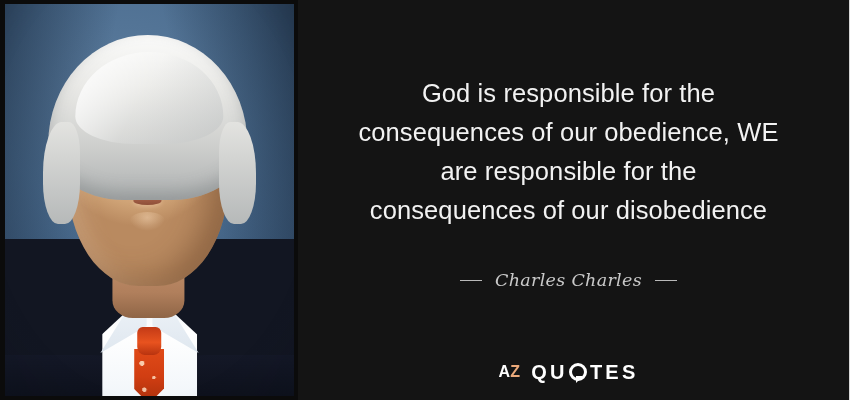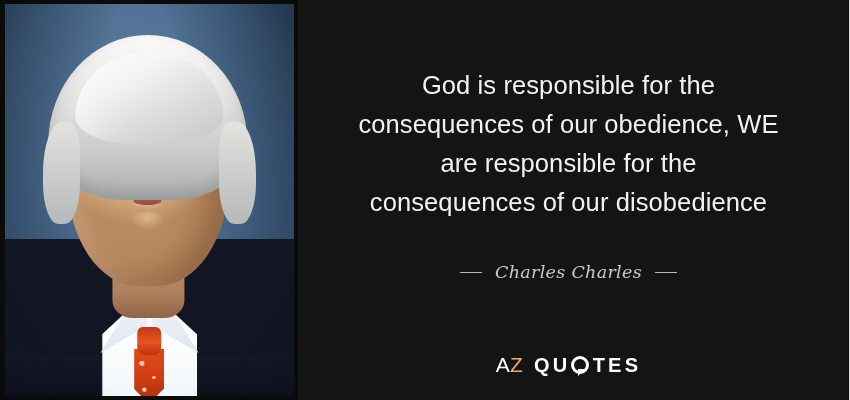--- a/index.html
+++ b/index.html
@@ -294,21 +294,21 @@
     position: absolute;
     inset: 0;
     backdrop-filter: blur(0.4px);
     background: radial-gradient(ellipse 96% 96% at 50% 44%, rgba(0,0,0,0) 58%, rgba(6,12,22,.22) 100%);
   }
 
   
   #quote-panel {
     position: absolute;
     left: 298px;
-    top: 4px;
+    top: 12px;
     right: 0;
     height: 328px;
   }
 
   #quote-text {
     position: absolute;
     left: 0;
     right: 10px;
     top: 62px;
     text-align: center;
@@ -351,22 +351,22 @@
     left: 0;
     right: 10px;
     top: 350px;
     display: flex;
     align-items: center;
     justify-content: center;
     gap: 11px;
     user-select: none;
   }
   .brand-az {
-    font-size: 21px;
-    font-weight: 400;
+    font-size: 16px;
+    font-weight: 700;
     letter-spacing: .2px;
     line-height: 1;
   }
   .brand-a { color: #ffffff; }
   .brand-z { color: #eba97a; }
   .brand-quotes {
     display: flex;
     align-items: center;
     font-size: 20px;
     font-weight: 700;

